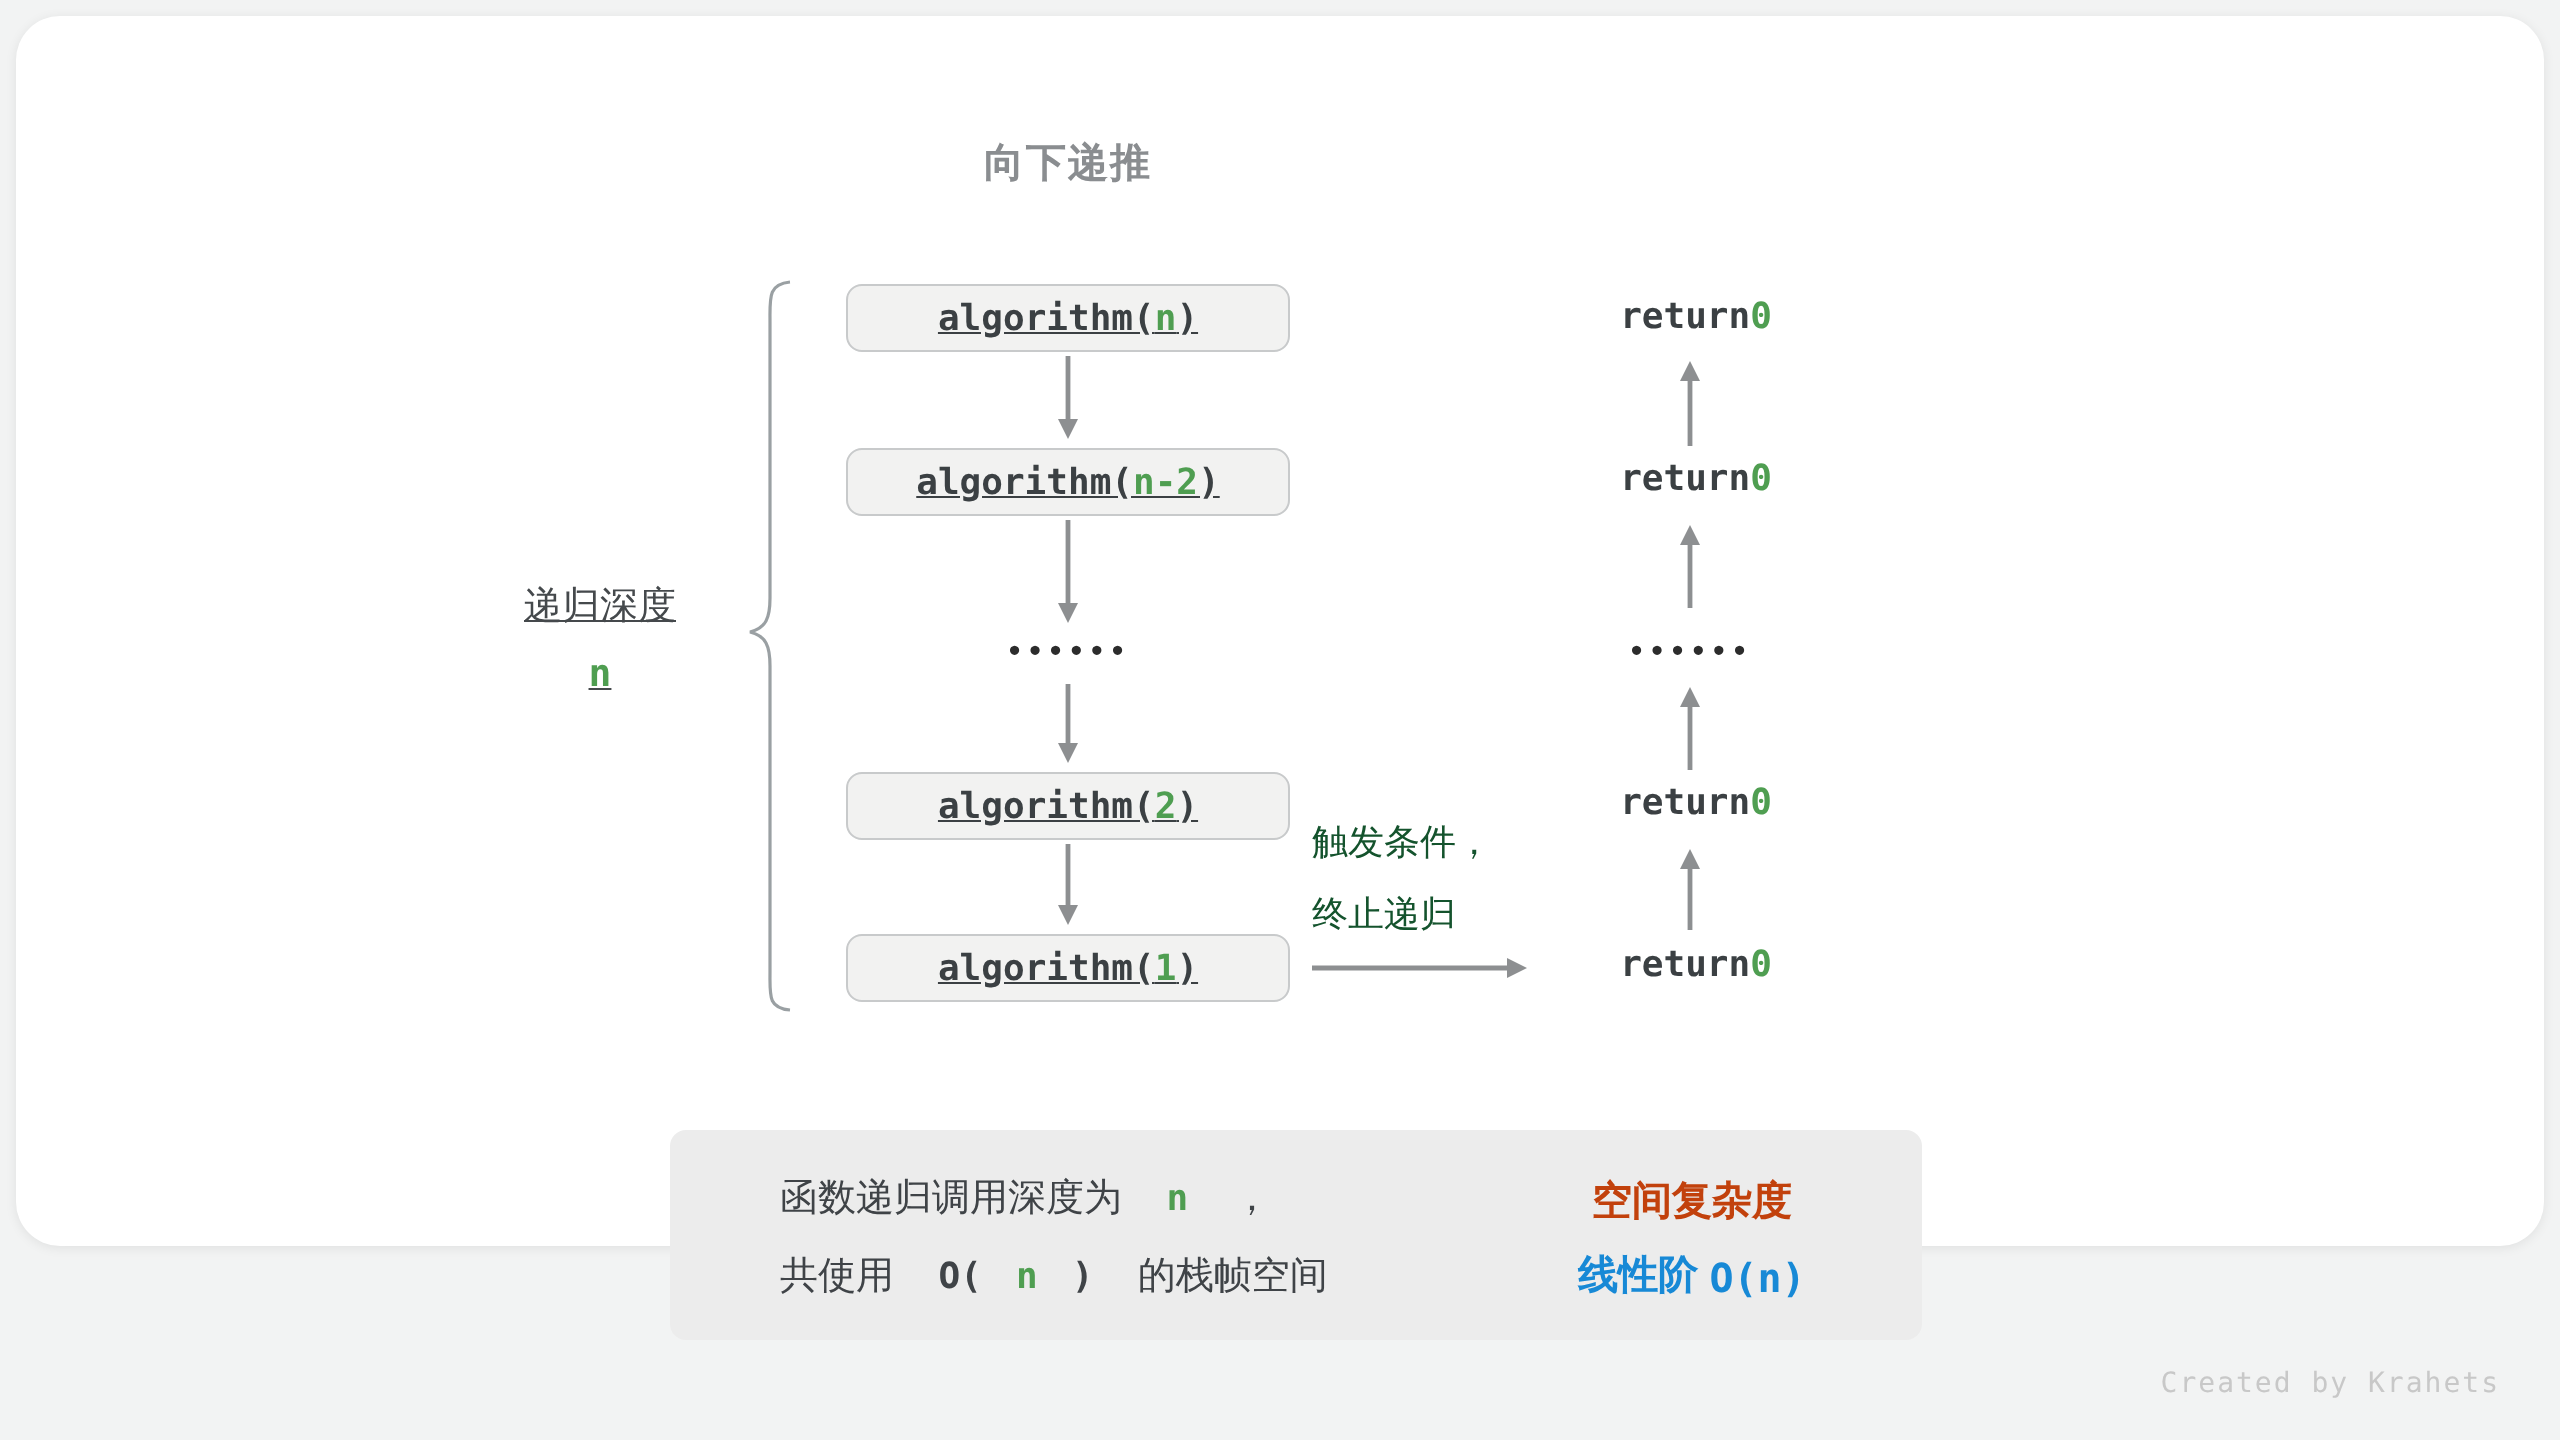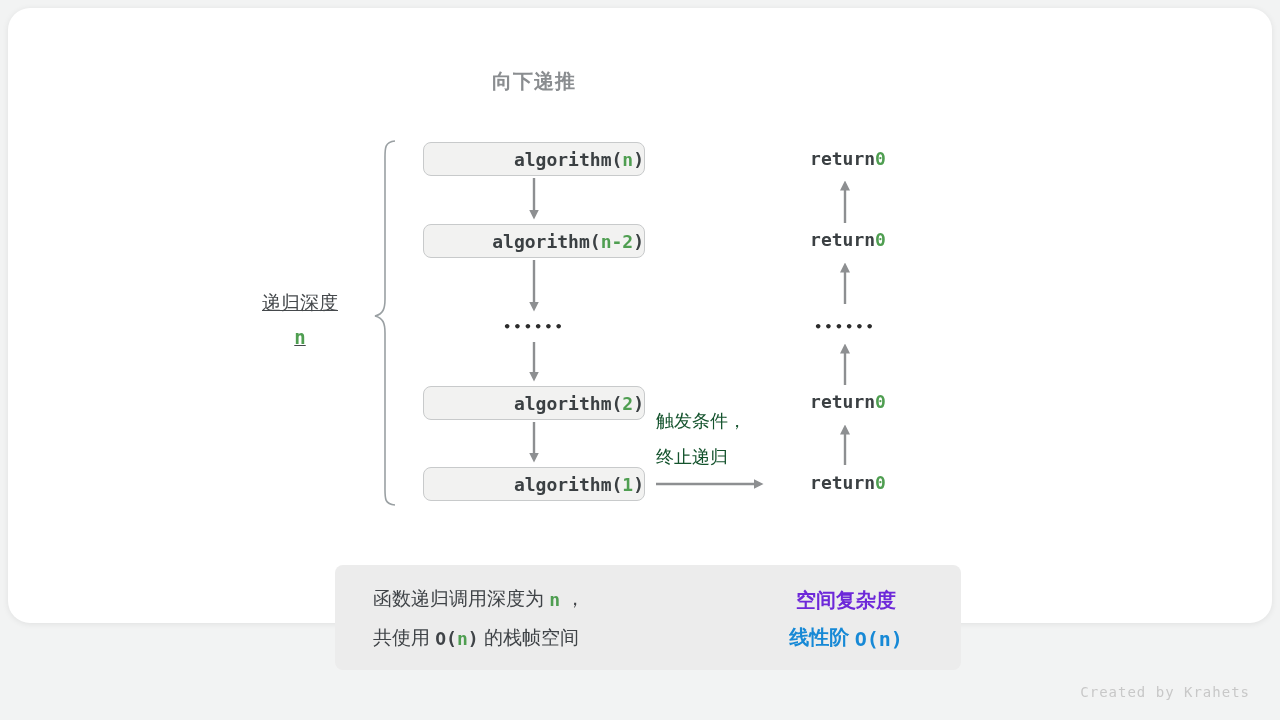--- a/index.html
+++ b/index.html
@@ -16,22 +16,22 @@
   .overlay{position:absolute;left:0;top:0;width:1280px;height:720px;pointer-events:none;}
   .hdr{
     position:absolute;width:220px;text-align:center;
     font-size:20px;font-weight:bold;color:#8a8d90;letter-spacing:1px;
   }
   .hdr-left{left:416px;top:60px;}
   .hdr-right{left:726px;top:60px;}
   .callbox{
     position:absolute;left:415px;width:222px;height:34px;
     background:#f2f2f1;border:1.5px solid #c8cacb;border-radius:8px;
-    box-sizing:border-box;display:flex;align-items:center;justify-content:flex-end;
-    font-family:"DejaVu Sans Mono",monospace;font-size:18px;font-weight:600;color:#3b4043;
+    box-sizing:border-box;display:flex;align-items:center;justify-content:center;
+    font-family:"DejaVu Sans Mono",monospace;font-size:18px;font-weight:600;color:#3b4043;text-decoration:underline;
   }
   .ret{
     position:absolute;left:770px;width:140px;height:24px;
     display:flex;align-items:center;justify-content:center;
     font-family:"DejaVu Sans Mono",monospace;font-size:18px;font-weight:600;color:#3b4043;
   }
   .green{color:#4f9e51;}
   .blue{color:#1789d6;}
   .mono{font-family:"DejaVu Sans Mono",monospace;}
   .dots{
@@ -57,27 +57,27 @@
   .trigger-1{top:401px;}
   .trigger-2{top:437px;}
   .panel{
     position:absolute;left:327px;top:557px;width:626px;height:105px;
     background:#ececec;border-radius:8px;
   }
   .sum-line{
     position:absolute;left:365px;height:26px;display:flex;align-items:center;
     font-size:19px;color:#3f4347;
   }
-  .sum-line span{white-space:pre;}
+  .sum-line span{white-space:pre;margin-left:17px;}
   .sum-line .mono{font-size:18px;font-weight:600;}
   .sum-1{top:578px;}
   .sum-2{top:617px;}
   .sum-right-title{
     position:absolute;left:758px;top:579px;width:160px;text-align:center;
-    font-size:20px;font-weight:bold;color:#6d28d9;
+    font-size:20px;font-weight:bold;color:#c2410c;
   }
   .sum-right-value{
     position:absolute;left:748px;top:616px;width:180px;text-align:center;
     font-size:20px;font-weight:bold;display:flex;justify-content:center;align-items:flex-end;
   }
   .sum-right-value span{white-space:pre;}
   .watermark{
     position:absolute;left:1020px;top:676px;width:222px;text-align:right;
     font-family:"DejaVu Sans Mono",monospace;font-size:14px;color:#c8c8c8;
     letter-spacing:1px;

